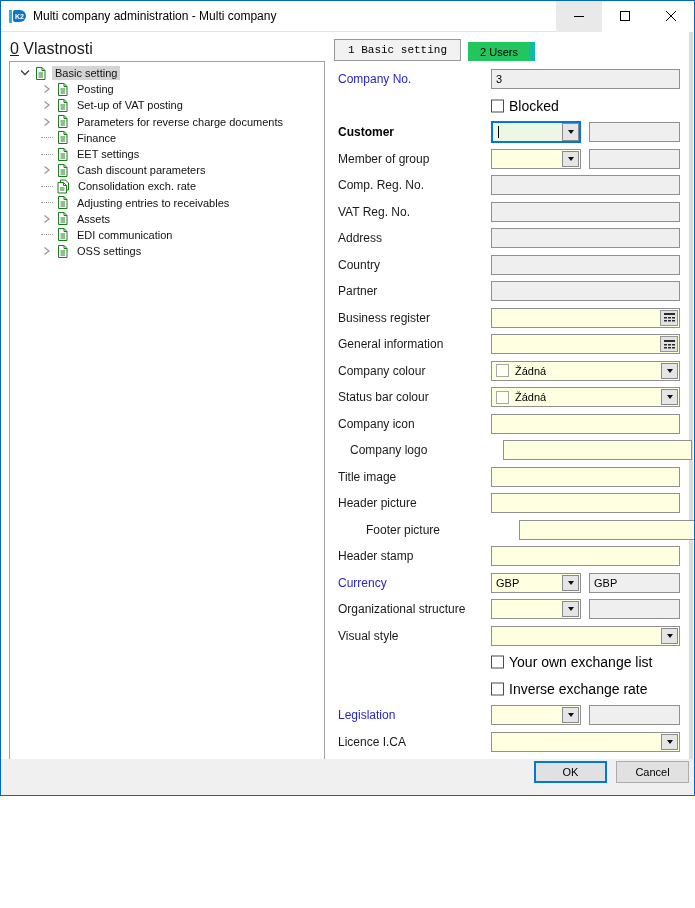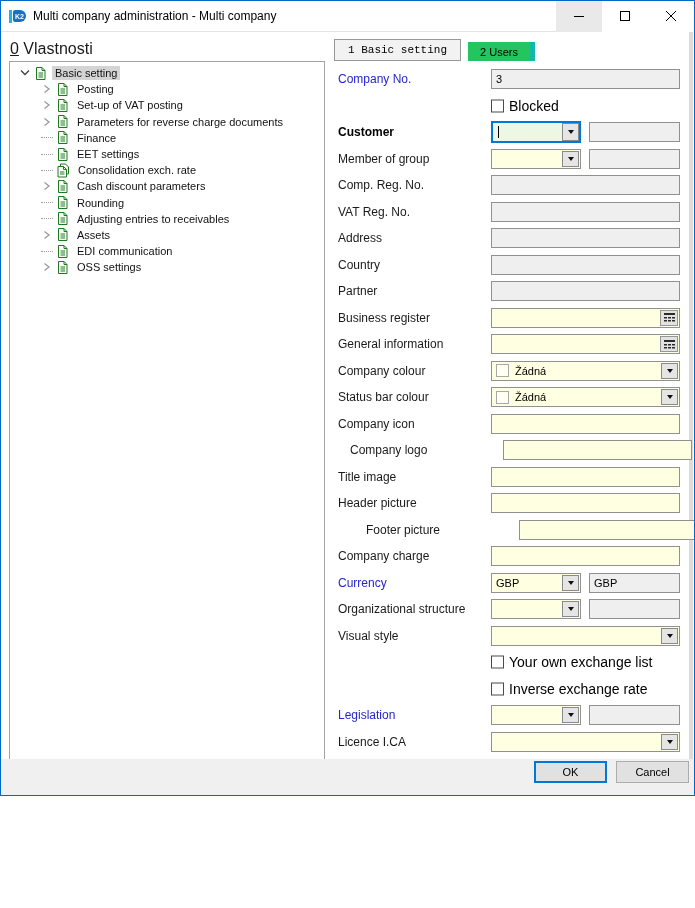--- a/index.html
+++ b/index.html
@@ -191,61 +191,48 @@
             <path d="M2.5 1.5 h5.5 l3 3 v9 h-8.5 z" fill="#fff" stroke="#1e7a1e"></path>
             <path d="M8 1.5 v3 h3" fill="none" stroke="#1e7a1e"></path>
             <line x1="4.5" y1="7" x2="9" y2="7" stroke="#1e7a1e"></line>
             <line x1="4.5" y1="9" x2="9" y2="9" stroke="#1e7a1e"></line>
             <line x1="4.5" y1="11" x2="9" y2="11" stroke="#1e7a1e"></line>
           </svg>
         </span>
         <span class="tree-label">EET settings</span>
       </div>
       <div class="tree-row lvl1">
+        <span class="chev">
+          <svg width="8" height="12" viewBox="0 0 8 12">
+            <polyline points="1.5,2.5 6,6 1.5,9.5" fill="none" stroke="#9a9a9a" stroke-width="1.3"></polyline>
+          </svg>
+        </span>
+        <span class="doc-ic">
+          <svg width="13" height="15" viewBox="0 0 13 15">
+            <path d="M2.5 1.5 h5.5 l3 3 v9 h-8.5 z" fill="#fff" stroke="#1e7a1e"></path>
+            <path d="M8 1.5 v3 h3" fill="none" stroke="#1e7a1e"></path>
+            <line x1="4.5" y1="7" x2="9" y2="7" stroke="#1e7a1e"></line>
+            <line x1="4.5" y1="9" x2="9" y2="9" stroke="#1e7a1e"></line>
+            <line x1="4.5" y1="11" x2="9" y2="11" stroke="#1e7a1e"></line>
+          </svg>
+        </span>
+        <span class="tree-label">Cash discount parameters</span>
+      </div>
+      <div class="tree-row lvl1">
         <span class="leaf-conn"></span>
         <span class="doc-ic">
           <svg width="14" height="15" viewBox="0 0 14 15">
             <path d="M4.5 1 h5 l3 3 v7 h-8 z" fill="#fff" stroke="#1e7a1e"></path>
             <path d="M2 3.5 h5.5 l3 3 v7.5 h-8.5 z" fill="#fff" stroke="#1e7a1e"></path>
             <path d="M7.5 3.5 v3 h3" fill="none" stroke="#1e7a1e"></path>
             <line x1="4" y1="9" x2="8.5" y2="9" stroke="#1e7a1e"></line>
             <line x1="4" y1="11" x2="8.5" y2="11" stroke="#1e7a1e"></line>
           </svg>
         </span>
         <span class="tree-label">Consolidation exch. rate</span>
-      </div>
-      <div class="tree-row lvl1">
-        <span class="chev">
-          <svg width="8" height="12" viewBox="0 0 8 12">
-            <polyline points="1.5,2.5 6,6 1.5,9.5" fill="none" stroke="#9a9a9a" stroke-width="1.3"></polyline>
-          </svg>
-        </span>
-        <span class="doc-ic">
-          <svg width="13" height="15" viewBox="0 0 13 15">
-            <path d="M2.5 1.5 h5.5 l3 3 v9 h-8.5 z" fill="#fff" stroke="#1e7a1e"></path>
-            <path d="M8 1.5 v3 h3" fill="none" stroke="#1e7a1e"></path>
-            <line x1="4.5" y1="7" x2="9" y2="7" stroke="#1e7a1e"></line>
-            <line x1="4.5" y1="9" x2="9" y2="9" stroke="#1e7a1e"></line>
-            <line x1="4.5" y1="11" x2="9" y2="11" stroke="#1e7a1e"></line>
-          </svg>
-        </span>
-        <span class="tree-label">Cash discount parameters</span>
-      </div>
-      <div class="tree-row lvl1">
-        <span class="leaf-conn"></span>
-        <span class="doc-ic">
-          <svg width="13" height="15" viewBox="0 0 13 15">
-            <path d="M2.5 1.5 h5.5 l3 3 v9 h-8.5 z" fill="#fff" stroke="#1e7a1e"></path>
-            <path d="M8 1.5 v3 h3" fill="none" stroke="#1e7a1e"></path>
-            <line x1="4.5" y1="7" x2="9" y2="7" stroke="#1e7a1e"></line>
-            <line x1="4.5" y1="9" x2="9" y2="9" stroke="#1e7a1e"></line>
-            <line x1="4.5" y1="11" x2="9" y2="11" stroke="#1e7a1e"></line>
-          </svg>
-        </span>
-        <span class="tree-label">Rounding</span>
       </div>
       <div class="tree-row lvl1">
         <span class="leaf-conn"></span>
         <span class="doc-ic">
           <svg width="13" height="15" viewBox="0 0 13 15">
             <path d="M2.5 1.5 h5.5 l3 3 v9 h-8.5 z" fill="#fff" stroke="#1e7a1e"></path>
             <path d="M8 1.5 v3 h3" fill="none" stroke="#1e7a1e"></path>
             <line x1="4.5" y1="7" x2="9" y2="7" stroke="#1e7a1e"></line>
             <line x1="4.5" y1="9" x2="9" y2="9" stroke="#1e7a1e"></line>
             <line x1="4.5" y1="11" x2="9" y2="11" stroke="#1e7a1e"></line>
@@ -453,21 +440,21 @@
           <span class="fld-val"></span>
         </div>
       </div>
       <div class="form-row" style="top: 455.5px; margin-left: 28px;">
         <div class="form-label">Footer picture</div>
         <div class="fld full editable">
           <span class="fld-val"></span>
         </div>
       </div>
       <div class="form-row" style="top: 482px;">
-        <div class="form-label">Company charge</div>
+        <div class="form-label">Header stamp</div>
         <div class="fld full editable">
           <span class="fld-val"></span>
         </div>
       </div>
       <div class="form-row" style="top: 508.5px;">
         <div class="form-label link">Currency</div>
         <div class="fld combo editable">
           <span class="fld-val">GBP</span>
           <span class="dd">
             <span class="tri"></span>

